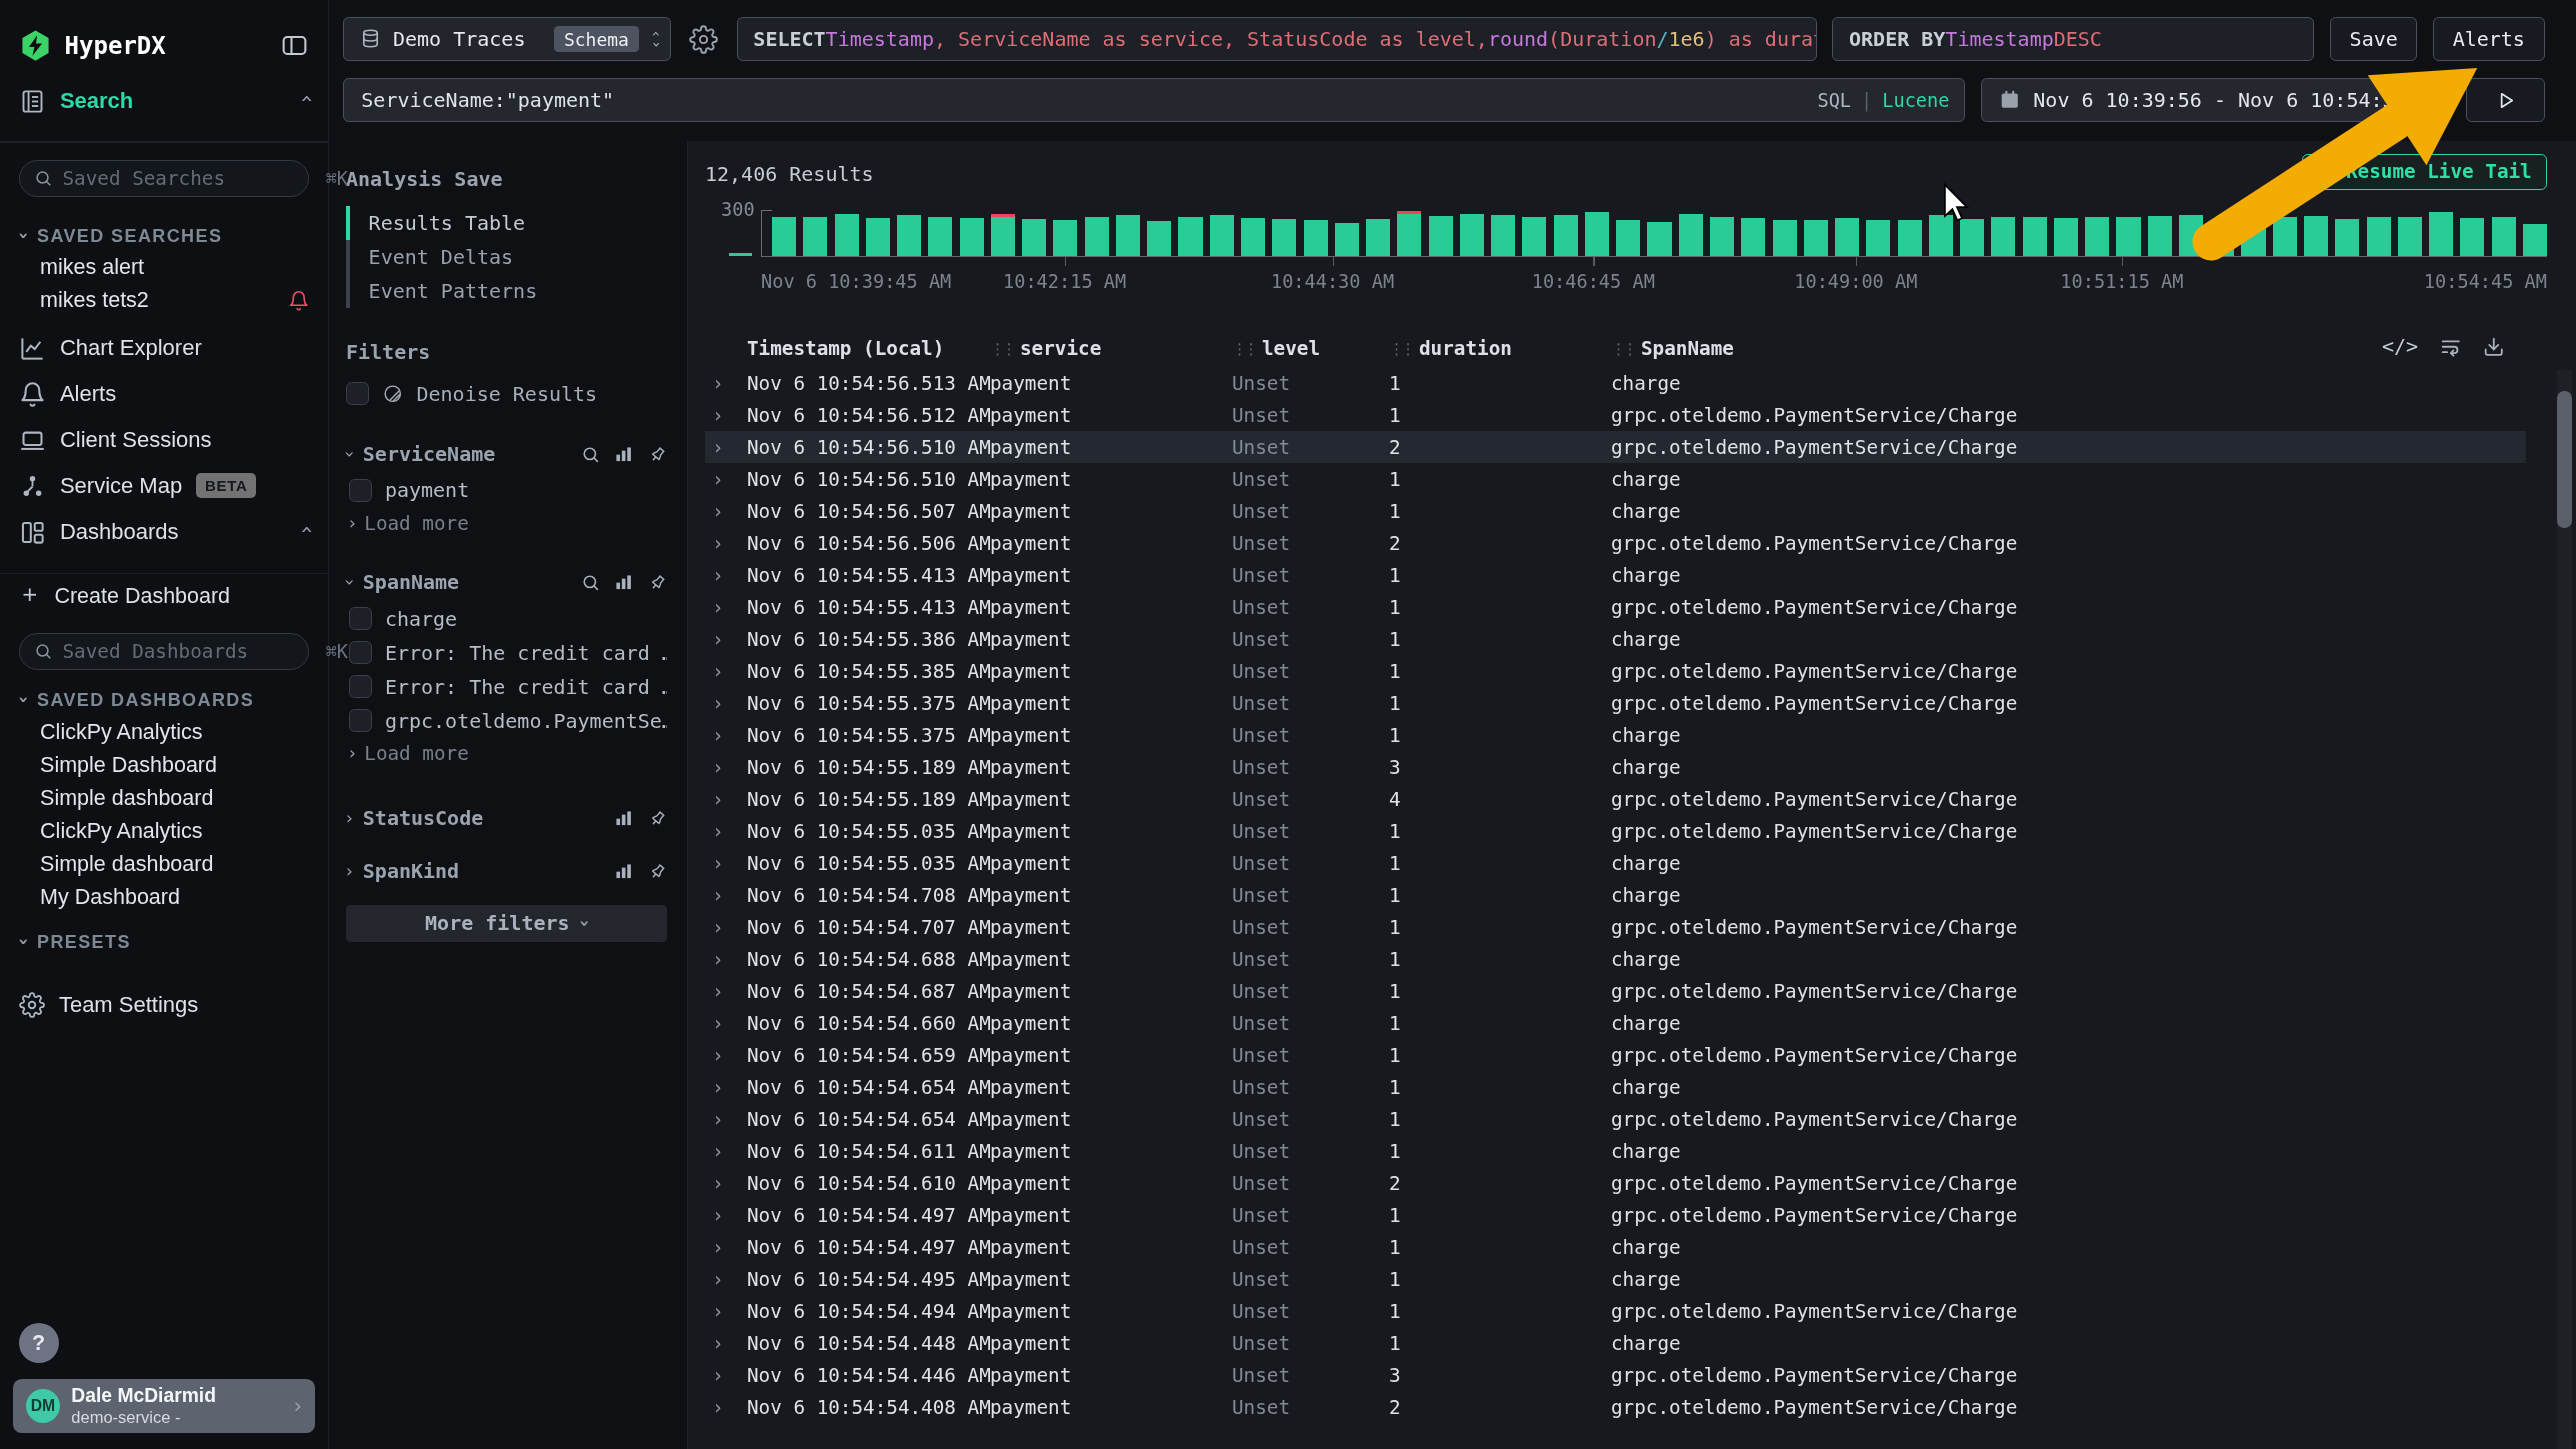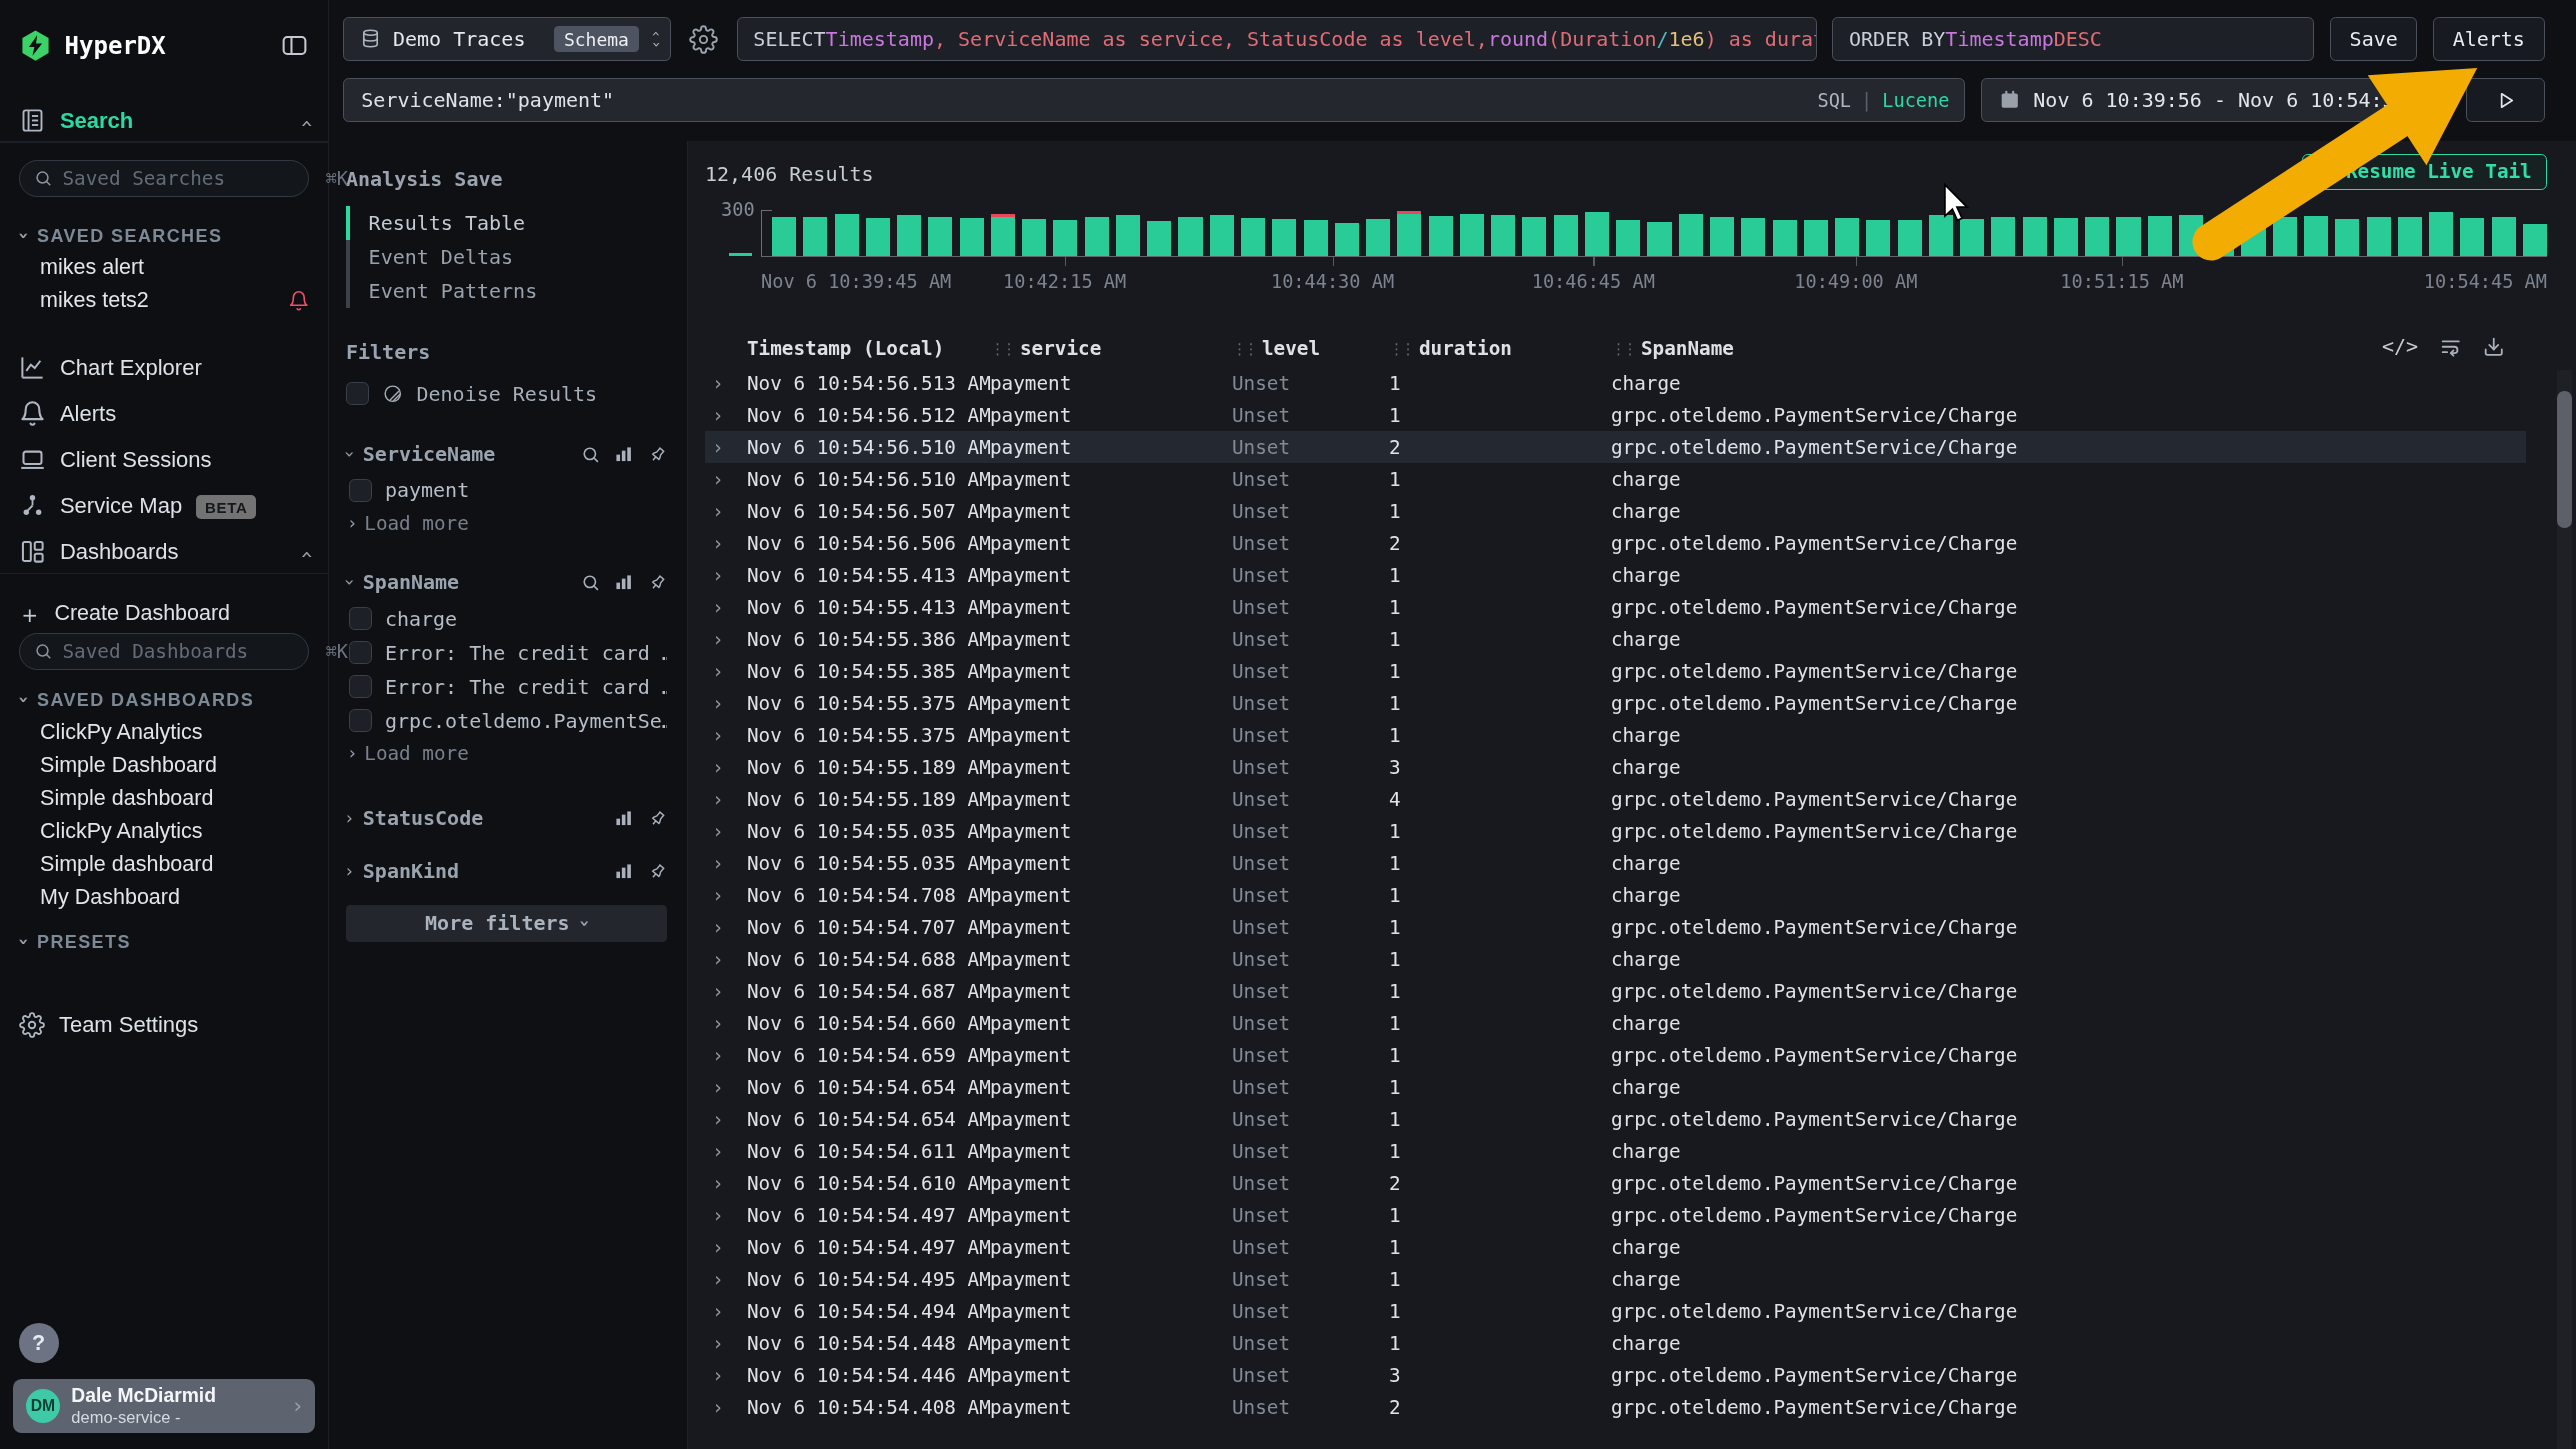--- a/index.html
+++ b/index.html
@@ -8,21 +8,21 @@
   .mono { font-family:"DejaVu Sans Mono", monospace; }
   .app { display:flex; width:2576px; height:1450px; color:#e3e7ec; position:relative; }
 
   
   .sidebar { width:329px; flex:none; background:#0d0f13; border-right:1.4px solid #1b1f26;
     display:flex; flex-direction:column; padding:0 18.6px; position:relative; }
   .logo-row { display:flex; align-items:center; gap:13px; padding-top:29px; }
   .logo-title { font-family:"DejaVu Sans Mono", monospace; font-weight:bold; font-size:24px; color:#fff; }
   .logo-spacer { flex:1; }
   .icon { display:inline-flex; align-items:center; justify-content:center; color:#a9b1bd; }
-  .nav-row { display:flex; align-items:flex-end; gap:14.3px; height:46px; cursor:pointer; }
+  .nav-row { display:flex; align-items:flex-start; gap:14.3px; height:46px; cursor:pointer; }
   .nav-row .label { font-size:22px; color:#dde2e8; }
   .nav-row.search-row { margin-top:26px; }
   .nav-row.search-row .label { color:#2bd9a5; font-weight:bold; }
   .row-spacer { flex:1; }
   .divider { height:1.4px; background:#1b2028; margin:7.2px -18.6px 0 -18.6px; }
   .pill { margin-top:17px; height:37px; border:1.4px solid #333a45; background:#13161b; border-radius:20px;
     display:flex; align-items:center; gap:10px; padding:0 14.3px; }
   .pill input { flex:1; background:transparent; border:none; outline:none; color:#9aa3ae;
     font-family:"DejaVu Sans Mono", monospace; font-size:19.3px; }
   .pill input::placeholder { color:#646c78; }
@@ -65,21 +65,21 @@
   .src-label { font-family:"DejaVu Sans Mono", monospace; font-size:20px; color:#e6e9ee; flex:1; }
   .schema-badge { background:#4d5360; border-radius:4.3px; padding:2.9px 10px; font-size:18px;
     color:#eef0f4; font-family:"DejaVu Sans Mono", monospace; }
   .updown { display:flex; flex-direction:column; align-items:center; margin-left:2.9px; }
   .updown .chev { font-size:14.3px; color:#aeb6c2; line-height:0.8; }
   .gearwrap { display:flex; align-items:center; justify-content:center; width:34px; cursor:pointer; }
   .sql-box { flex:1; background:#1d2027; padding:0 15.7px; overflow:hidden; white-space:nowrap;
     font-family:"DejaVu Sans Mono", monospace; font-size:20px; cursor:text; }
   .order-box { width:482px; background:#1d2027; padding:0 15.7px; overflow:hidden; white-space:nowrap;
     font-family:"DejaVu Sans Mono", monospace; font-size:20px; cursor:text; }
-  .tok-kw { color:#c9cfd7; font-weight:normal;text-align:center; }
+  .tok-kw { color:#c9cfd7; font-weight:bold;text-align:center; }
   .tok-purple { color:#c678dd; }
   .tok-salmon { color:#e06c75; }
   .tok-cyan { color:#56b6c2; }
   .tok-yellow { color:#e5c07b; }
   .btn { background:#171a20; border:1.4px solid #4b515c; border-radius:5.7px; color:#e8ebef;
     font-family:"DejaVu Sans Mono", monospace; font-size:20px; padding:0 18.6px; display:flex;
     align-items:center; cursor:pointer; }
   .search-wrap { flex:1; position:relative; display:flex; }
   .search-input { flex:1; background:#24272e; border:1.4px solid #4b515c; border-radius:5.7px;
     color:#dfe3e9; font-family:"DejaVu Sans Mono", monospace; font-size:20px; padding:0 179px 0 17px;

